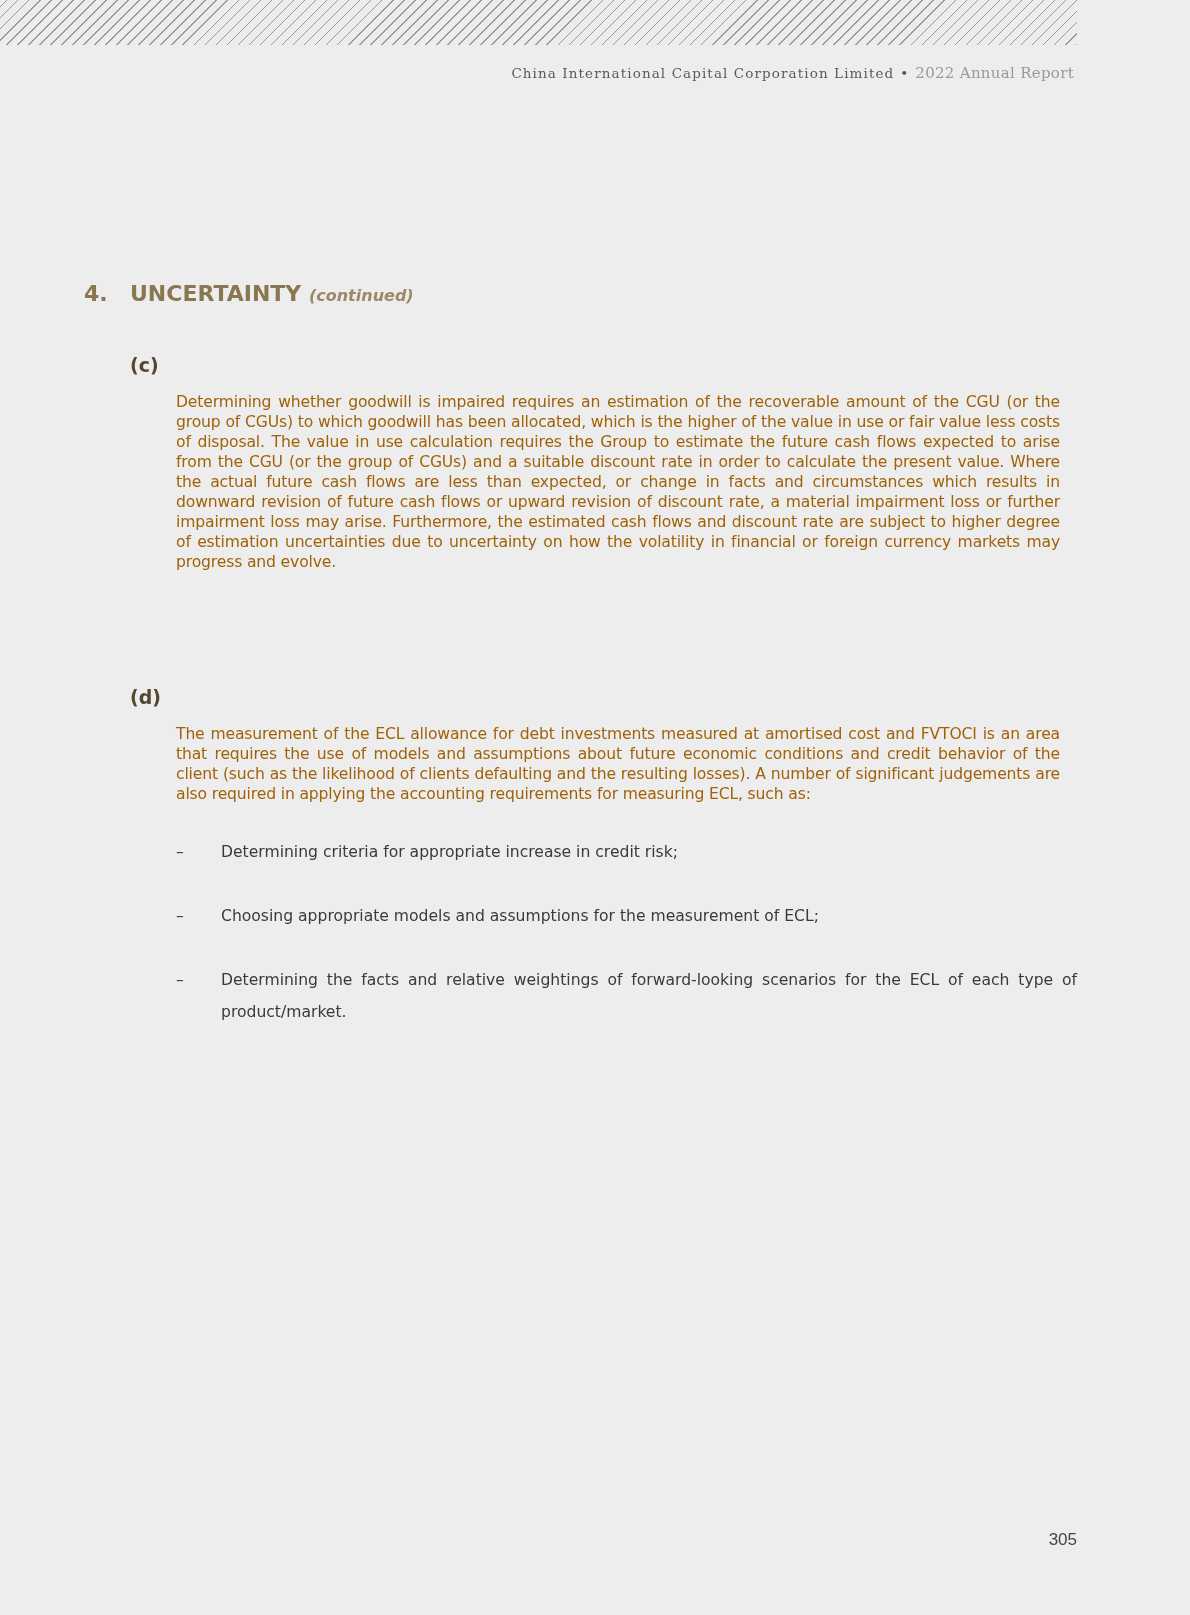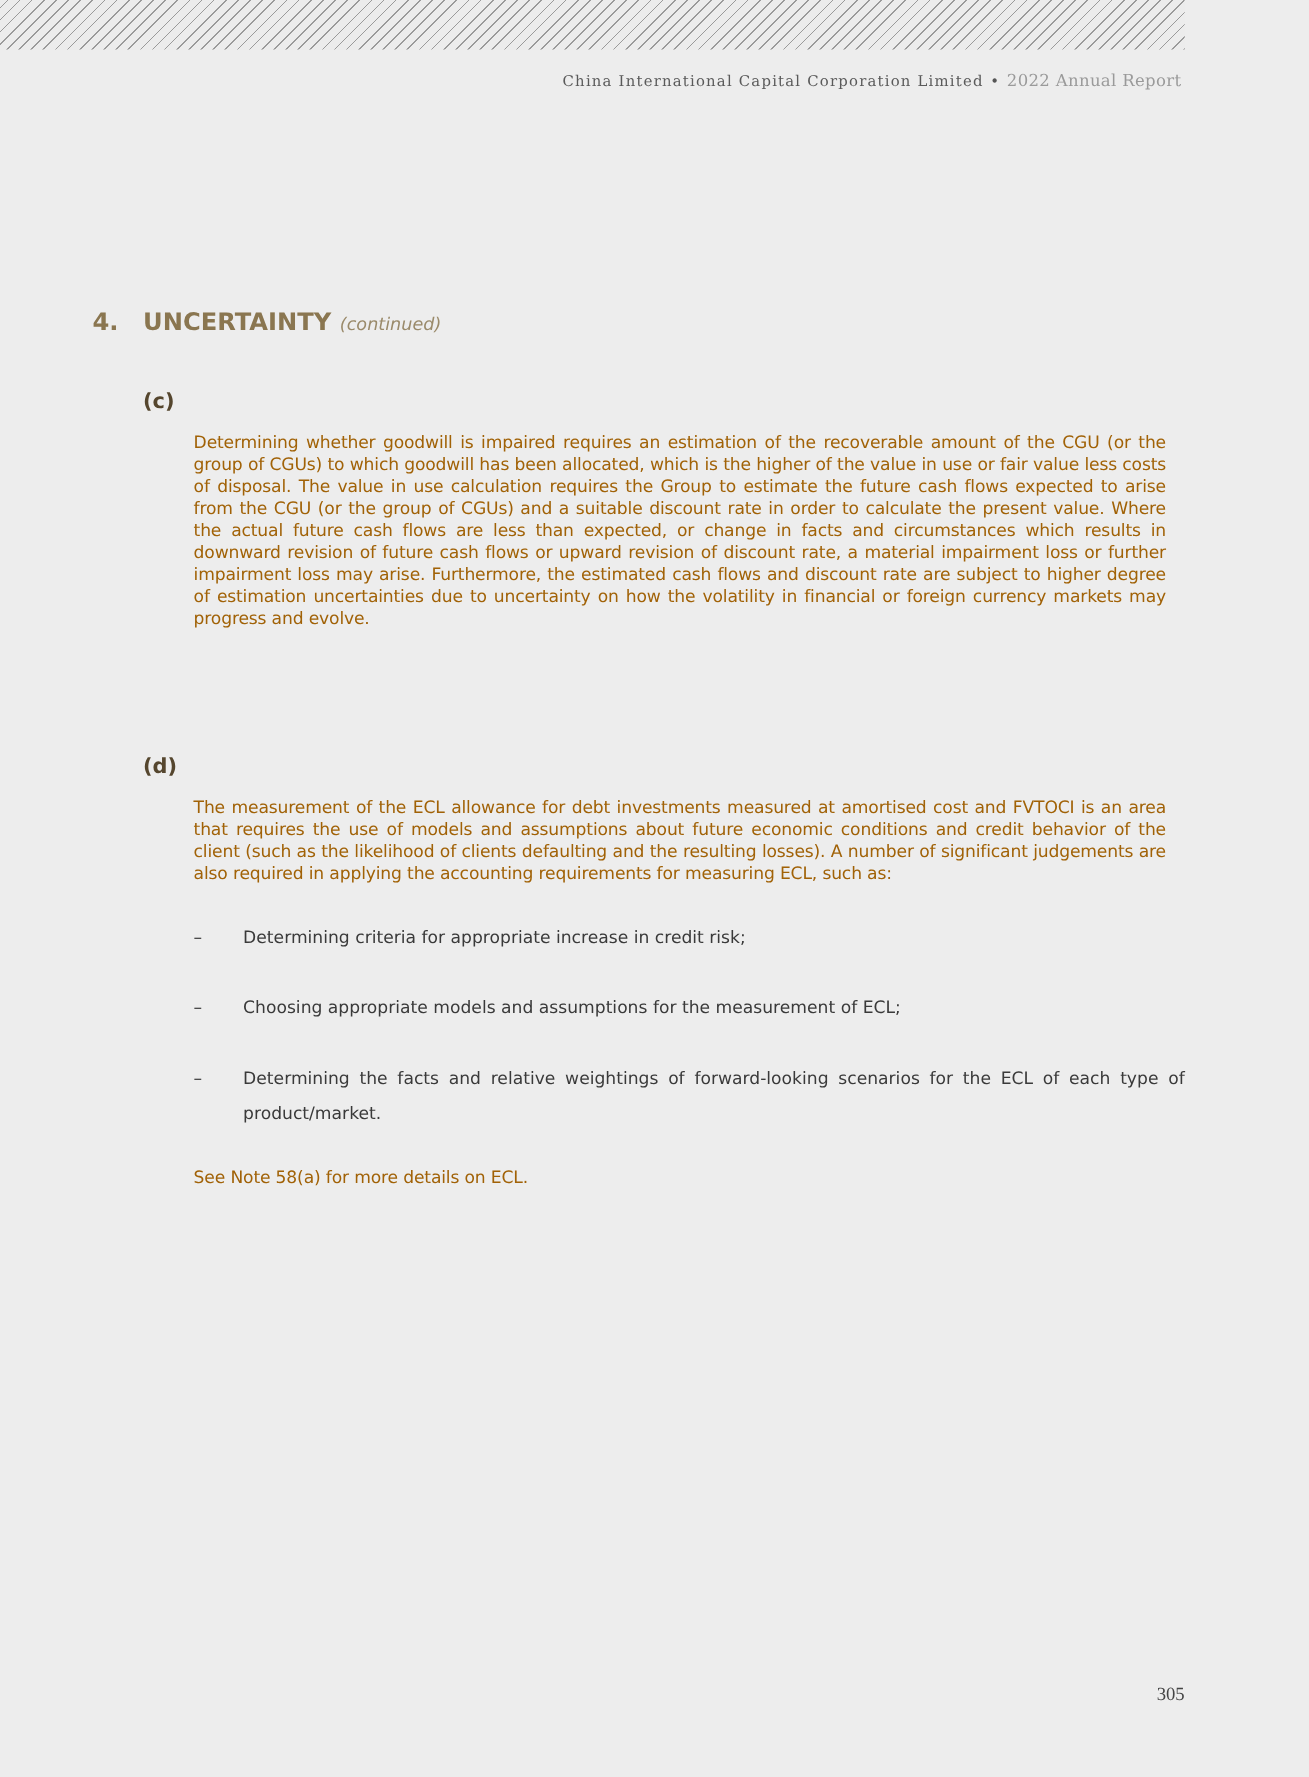--- a/index.html
+++ b/index.html
@@ -49,21 +49,21 @@
     }
     .sec-num { width: 46px; flex: none; }
     .sec-text { flex: 1; text-align: justify; text-align-last: left; }
     .sec-text .line1 {
       display: block;
       text-align: justify;
       text-align-last: justify;
       word-spacing: 4px;
     }
     .continued {
-      font-weight: normal;
+      font-weight: bold;
       font-style: italic;
       font-size: 16px;
       color: #9a8a6a;
     }
 
     .sub {
       position: absolute;
       left: 130px;
       width: 947px;
     }
@@ -98,21 +98,21 @@
       line-height: 32px;
       color: #3a3a3a;
       margin-top: 32px;
     }
     .bullets .dash { width: 45px; flex: none; }
     .bullets .btext { flex: 1; text-align: justify; }
 
     .page-number {
       position: absolute;
       right: 113px; top: 1530px;
-      font-family: Liberation Serif, serif;
+      font-family: Liberation Sans, sans-serif;
       font-size: 17px;
       color: #444;
     }
   </style>
 </head>
 <body>
 
 <div class="hatch"></div>
 
 <div class="running-header">
@@ -148,16 +148,15 @@
     </li>
     <li>
       <span class="dash">–</span>
       <span class="btext">Choosing appropriate models and assumptions for the measurement of ECL;</span>
     </li>
     <li>
       <span class="dash">–</span>
       <span class="btext">Determining the facts and relative weightings of forward-looking scenarios for the ECL of each type of product/market.</span>
     </li>
   </ul>
-  <p class="para" style="margin-top:32px;">See Note 58(a) for more details on ECL.</p>
 </div>
 
 <div class="page-number">305</div>
 
 </body></html>

